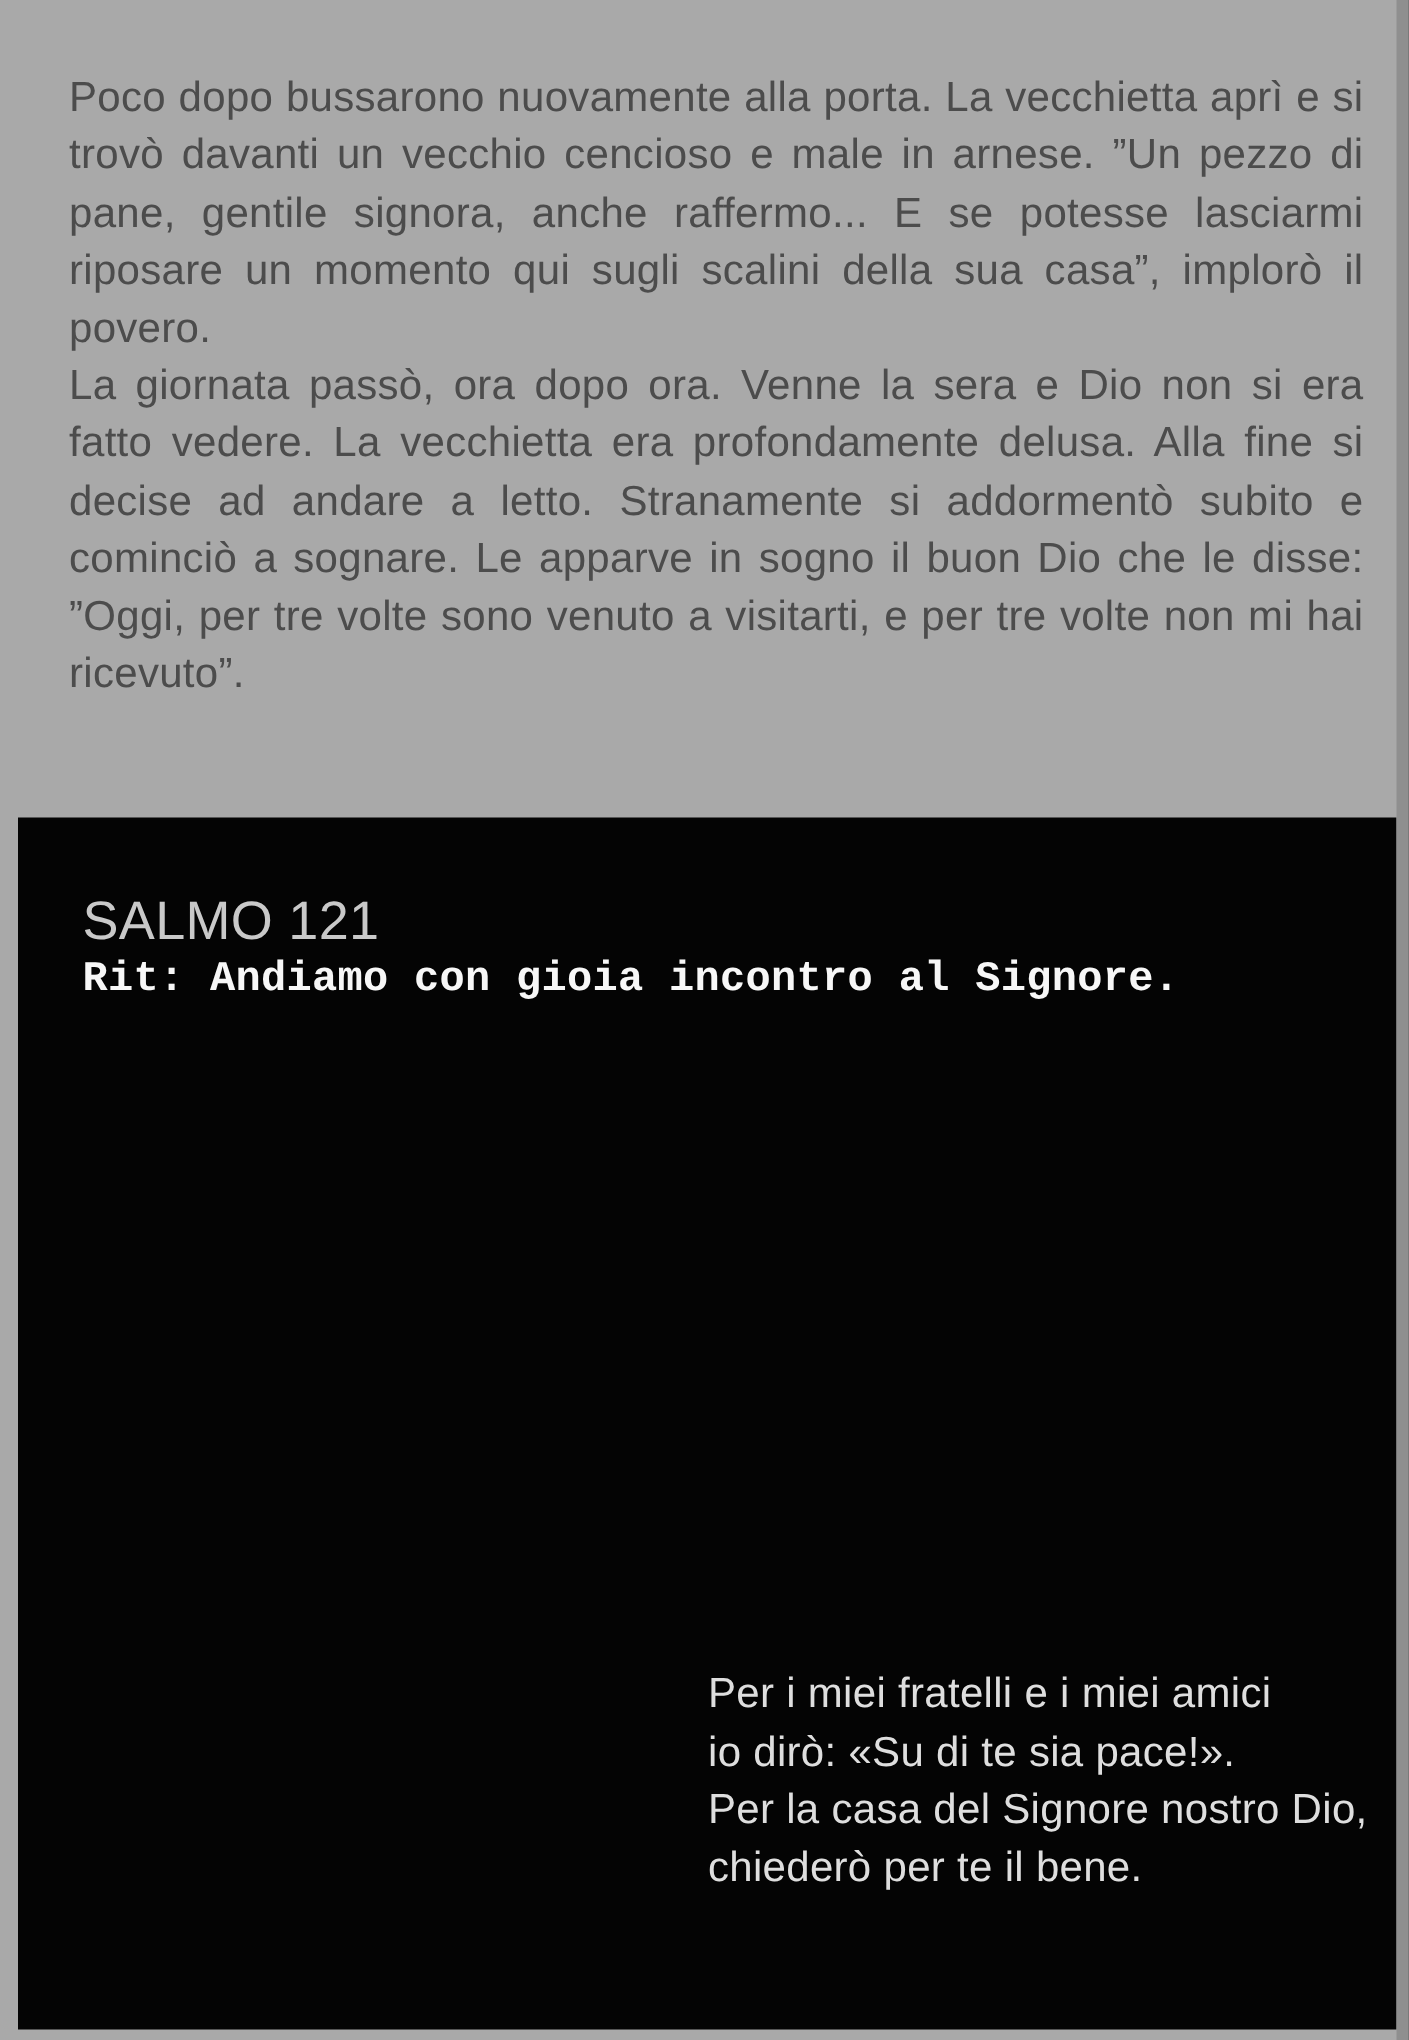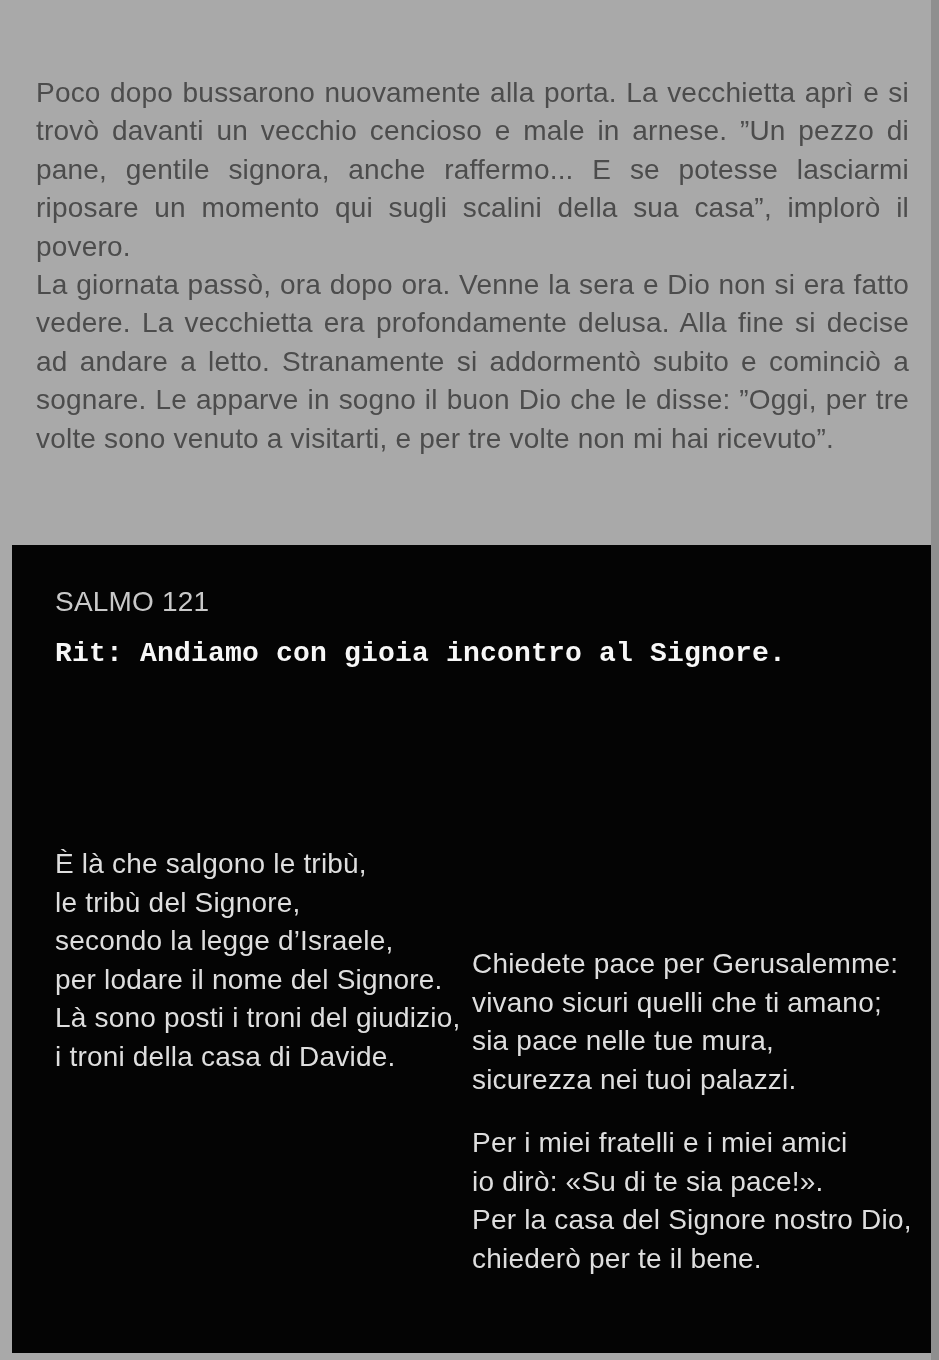--- a/index.html
+++ b/index.html
@@ -27,88 +27,77 @@
     position:absolute;
     top:0; right:0;
     width:8px; height:1360px;
     background:var(--edge-strip);
     z-index:3;
   }
   .story{
     position:absolute;
     left:0; top:0;
     width:939px;
-    padding:46px 30px 0 36px;
+    padding:46px 30px 0 46px;
     box-sizing:border-box;
     color:var(--story-text);
     font-size:28px;
     line-height:38.4px;
     letter-spacing:0.2px;
     text-align:justify;
-    margin-top:28px;
   }
   .story p{
     margin:0;
   }
   .psalm-card{
     position:absolute;
     left:12px; top:545px;
     width:919px; height:808px;
     background:var(--card-background);
     color:var(--psalm-text);
     font-size:28px;
     line-height:38.5px;
     letter-spacing:0.2px;
   }
   .psalm-title{
     position:absolute;
-    left:43px; top:38px;
+    left:43px; top:50px;
     color:var(--psalm-title);
-    font-size:28px;
+    font-size:36px;
     white-space:pre-line;
   }
   .psalm-refrain{
     position:absolute;
     left:43px; top:90px;
     color:var(--refrain-text);
     font-weight:bold;
     white-space:pre-line;
     font-family:Liberation Mono, monospace;
   }
   .stanza{
     white-space:pre-line;
   }
   .stanza-1{ position:absolute; left:43px;  top:137px; }
   .stanza-2{ position:absolute; left:43px;  top:300px; }
   .stanza-3{ position:absolute; left:460px; top:400px; }
-  .stanza-4{ position:absolute; left:460px; top:565px;margin-top:14px; }
+  .stanza-4{ position:absolute; left:460px; top:565px; }
 </style>
 </head>
 <body>
 
 <div class="page">
 
   <div class="story">
     <p>Poco dopo bussarono nuovamente alla porta. La vecchietta aprì e si trovò davanti un vecchio cencioso e male in arnese. ”Un pezzo di pane, gentile signora, anche raffermo... E se potesse lasciarmi riposare un momento qui sugli scalini della sua casa”, implorò il povero.</p>
     <p>La giornata passò, ora dopo ora. Venne la sera e Dio non si era fatto vedere. La vecchietta era profondamente delusa. Alla fine si decise ad andare a letto. Stranamente si addormentò subito e cominciò a sognare. Le apparve in sogno il buon Dio che le disse: ”Oggi, per tre volte sono venuto a visitarti, e per tre volte non mi hai ricevuto”.</p>
   </div>
 
   <div class="psalm-card">
     <div class="psalm-title">SALMO 121</div>
     <div class="psalm-refrain">Rit: Andiamo con gioia incontro al Signore.</div>
-    <div class="stanza stanza-2">È là che salgono le tribù,
-le tribù del Signore,
-secondo la legge d’Israele,
-per lodare il nome del Signore.
-Là sono posti i troni del giudizio,
-i troni della casa di Davide.</div>
-    <div class="stanza stanza-3">Chiedete pace per Gerusalemme:
-vivano sicuri quelli che ti amano;
-sia pace nelle tue mura,
-sicurezza nei tuoi palazzi.</div>
     <div class="stanza stanza-4">Per i miei fratelli e i miei amici
 io dirò: «Su di te sia pace!».
 Per la casa del Signore nostro Dio,
 chiederò per te il bene.</div>
   </div>
 
   <div class="edge-strip"></div>
 
 </div>
 

